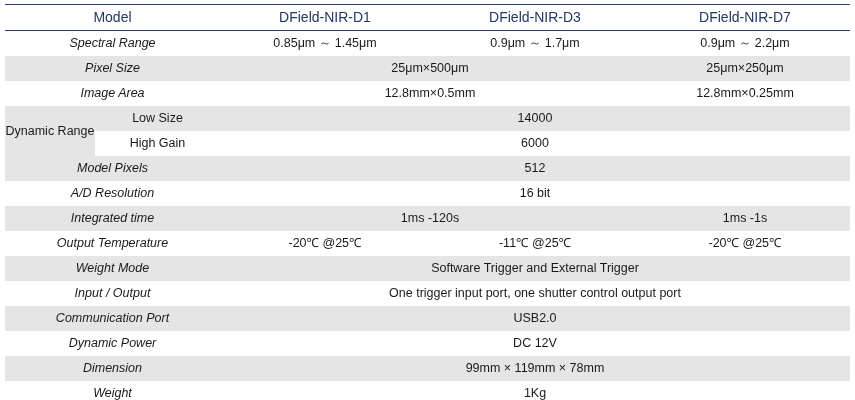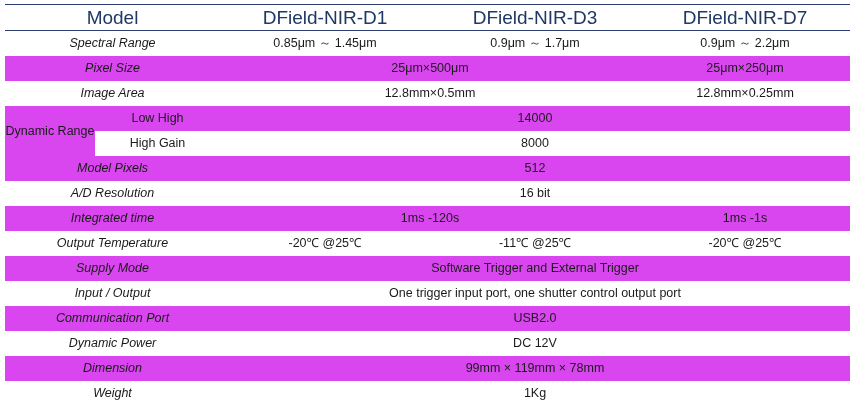--- a/index.html
+++ b/index.html
@@ -37,26 +37,26 @@
   .rule-bottom {
     border-bottom: 1.4px solid #2c3e70;
   }
   .row-line td {
     border-bottom: 0.8px solid #c9d0e0;
   }
   
   .hdr td {
     color: #1f3864;
     font-weight: bold;
-    font-size: 19px;
+    font-size: 14px;
     height: 26px;
   }
   
   .shade td {
-    background: #d946ef;
+    background: #e5e5e5;
   }
   
   .vsep {
     border-left: 0.8px solid #c9d0e0;
     margin-top: 48px;
   }
   .label-cell {
     text-align: center;
     font-style: italic;
   }
@@ -102,27 +102,27 @@
     </tr>
 
     <tr class="row-line">
       <td colspan="2" class="label-cell">Image Area</td>
       <td class="vsep nowrap" colspan="2">12.8mm×0.5mm</td>
       <td class="vsep nowrap">12.8mm×0.25mm</td>
     </tr>
 
     <tr class="row-line shade">
       <td rowspan="2" class="grp-cell">Dynamic Range</td>
-      <td class="sub-label">Low High</td>
+      <td class="sub-label">Low Size</td>
       <td class="vsep" colspan="3">14000</td>
     </tr>
 
     <tr class="row-line">
       <td class="sub-label">High Gain</td>
-      <td class="vsep" colspan="3">8000</td>
+      <td class="vsep" colspan="3">6000</td>
     </tr>
 
     <tr class="row-line shade">
       <td colspan="2" class="label-cell">Model Pixels</td>
       <td class="vsep" colspan="3">512</td>
     </tr>
 
     <tr class="row-line">
       <td colspan="2" class="label-cell">A/D Resolution</td>
       <td class="vsep" colspan="3">16 bit</td>
@@ -135,21 +135,21 @@
     </tr>
 
     <tr class="row-line">
       <td colspan="2" class="label-cell">Output Temperature</td>
       <td class="vsep nowrap">-20℃ @25℃</td>
       <td class="vsep nowrap">-11℃ @25℃</td>
       <td class="vsep nowrap">-20℃ @25℃</td>
     </tr>
 
     <tr class="row-line shade">
-      <td colspan="2" class="label-cell">Supply Mode</td>
+      <td colspan="2" class="label-cell">Weight Mode</td>
       <td class="vsep" colspan="3">Software Trigger and External Trigger</td>
     </tr>
 
     <tr class="row-line">
       <td colspan="2" class="label-cell">Input / Output</td>
       <td class="vsep" colspan="3">One trigger input port, one shutter control output port</td>
     </tr>
 
     <tr class="row-line shade">
       <td colspan="2" class="label-cell">Communication Port</td>

